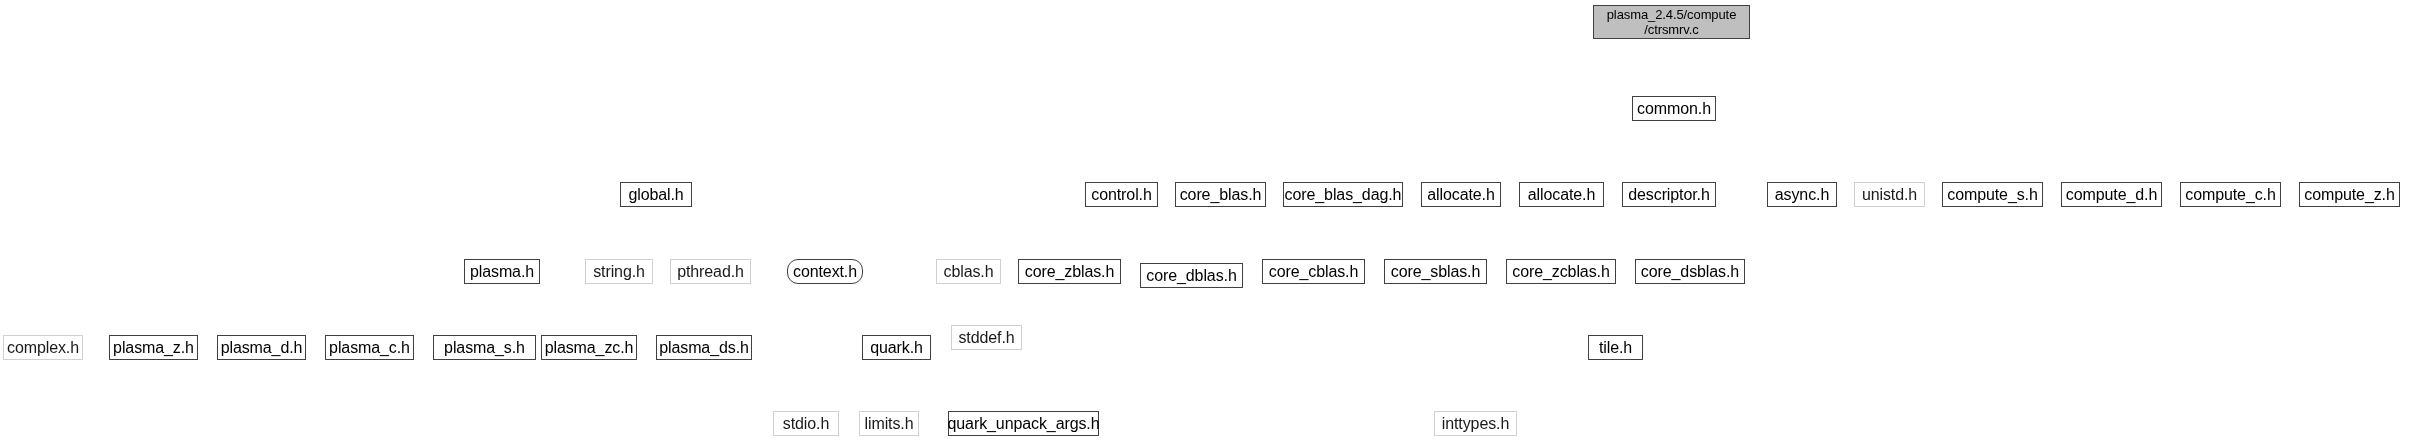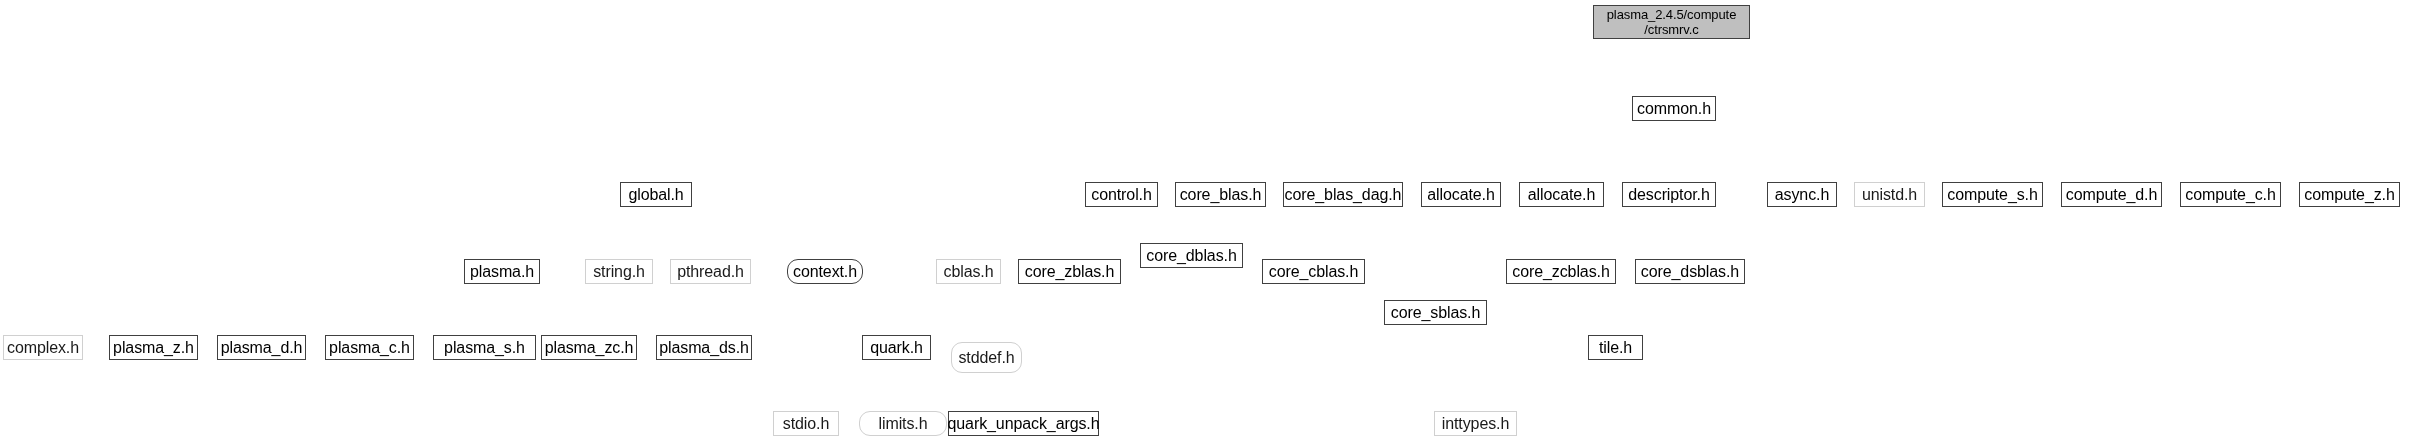--- a/index.html
+++ b/index.html
@@ -171,27 +171,27 @@
       </div>
       <div class="node" style="left: 787px; top: 259px; width: 76px; height: 25px; border-radius: 11px;">
         <span class="label">context.h</span>
       </div>
       <div class="node sys" style="left: 936px; top: 259px; width: 65px; height: 25px;">
         <span class="label">cblas.h</span>
       </div>
       <div class="node" style="left: 1018px; top: 259px; width: 103px; height: 25px;">
         <span class="label">core_zblas.h</span>
       </div>
-      <div class="node" style="left: 1140px; top: 243px; width: 103px; height: 25px; text-align: center;">
+      <div class="node" style="left: 1140px; top: 263px; width: 103px; height: 25px; text-align: center;">
         <span class="label">core_dblas.h</span>
       </div>
       <div class="node" style="left: 1262px; top: 259px; width: 103px; height: 25px;">
         <span class="label">core_cblas.h</span>
       </div>
-      <div class="node" style="left: 1384px; top: 259px; width: 103px; height: 25px; margin-top: 41px;">
+      <div class="node" style="left: 1384px; top: 259px; width: 103px; height: 25px;">
         <span class="label">core_sblas.h</span>
       </div>
       <div class="node" style="left: 1506px; top: 259px; width: 110px; height: 25px; text-align: right;">
         <span class="label">core_zcblas.h</span>
       </div>
       <div class="node" style="left: 1635px; top: 259px; width: 110px; height: 25px;">
         <span class="label">core_dsblas.h</span>
       </div>
       <div class="node sys" style="left: 3px; top: 335px; width: 80px; height: 25px; text-align: center;">
         <span class="label">complex.h</span>
@@ -210,30 +210,30 @@
       </div>
       <div class="node" style="left: 541px; top: 335px; width: 96px; height: 25px;">
         <span class="label">plasma_zc.h</span>
       </div>
       <div class="node" style="left: 656px; top: 335px; width: 96px; height: 25px;">
         <span class="label">plasma_ds.h</span>
       </div>
       <div class="node" style="left: 862px; top: 335px; width: 69px; height: 25px;">
         <span class="label">quark.h</span>
       </div>
-      <div class="node sys" style="left: 951px; top: 342px; width: 71px; height: 31px; border-radius: 11px;">
+      <div class="node sys" style="left: 951px; top: 325px; width: 71px; height: 25px;">
         <span class="label">stddef.h</span>
       </div>
       <div class="node" style="left: 1588px; top: 335px; width: 55px; height: 25px;">
         <span class="label">tile.h</span>
       </div>
       <div class="node sys" style="left: 773px; top: 411px; width: 66px; height: 25px;">
         <span class="label">stdio.h</span>
       </div>
-      <div class="node sys" style="left: 859px; top: 411px; width: 88px; height: 25px; border-radius: 11px;">
+      <div class="node sys" style="left: 859px; top: 411px; width: 60px; height: 25px;">
         <span class="label">limits.h</span>
       </div>
       <div class="node" style="left: 948px; top: 411px; width: 151px; height: 25px;">
         <span class="label">quark_unpack_args.h</span>
       </div>
       <div class="node sys" style="left: 1434px; top: 411px; width: 83px; height: 25px;">
         <span class="label">inttypes.h</span>
       </div>
     </div>
 </div>

